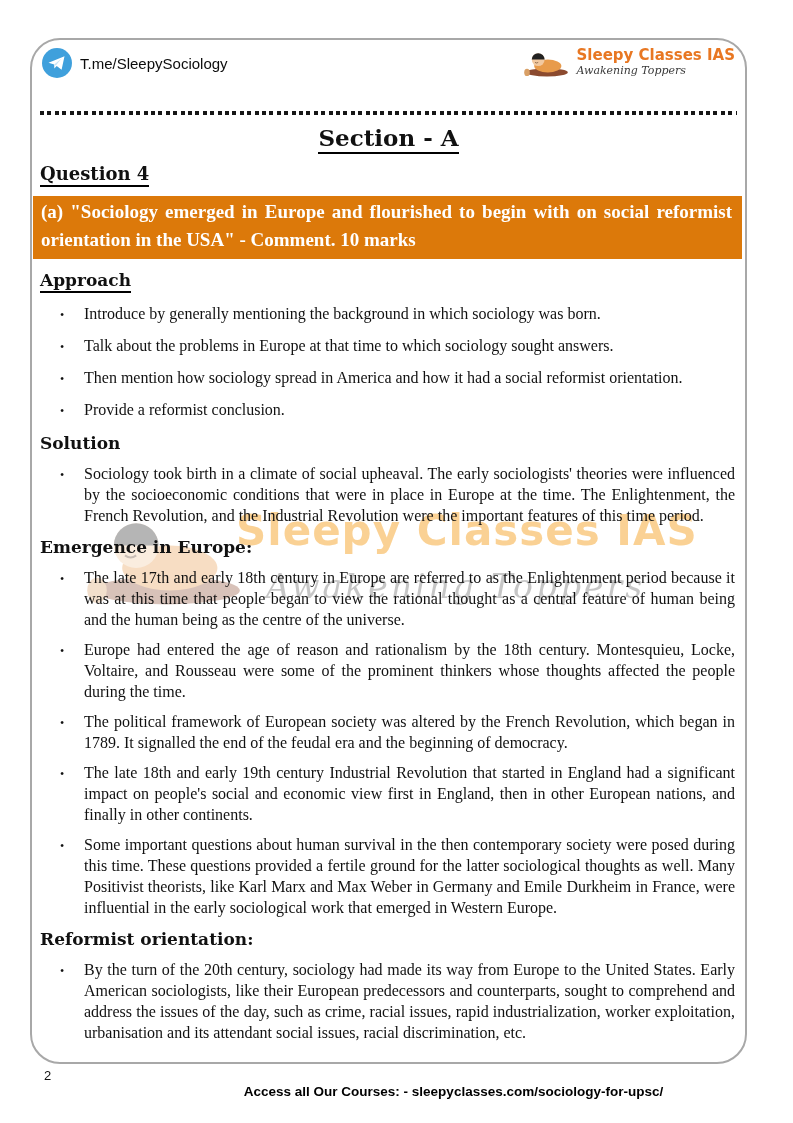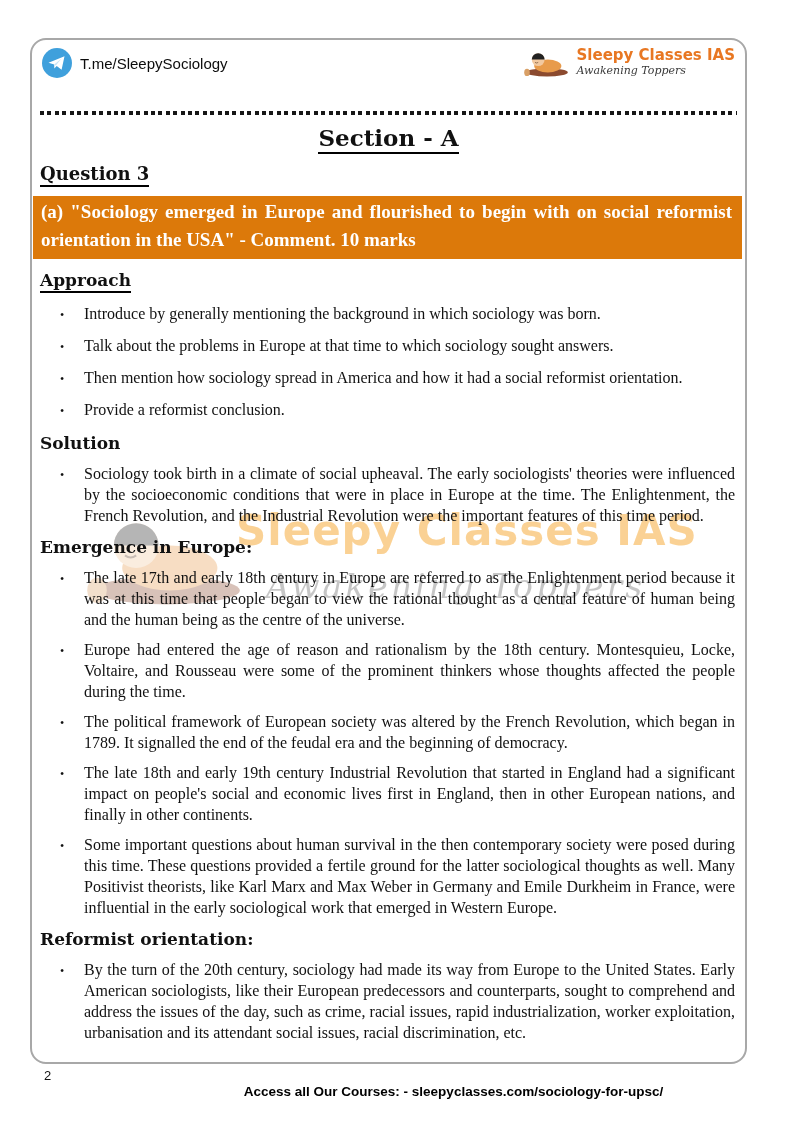--- a/index.html
+++ b/index.html
@@ -9,21 +9,21 @@
   }
   
   .wm-layer{position:absolute;inset:0;z-index:0;}
   .wm-logo{position:absolute;top:498px;left:82px;opacity:.33;}
   .wm-title{position:absolute;top:506px;left:236px;font-family:"DejaVu Sans",sans-serif;
     font-weight:bold;font-size:42px;letter-spacing:1px;color:#F6A52C;opacity:.5;white-space:nowrap;}
   .wm-tag{position:absolute;top:567px;left:266px;font-family:"DejaVu Serif",serif;font-style:italic;
     font-size:33px;letter-spacing:3px;color:#8f8f8f;opacity:.5;white-space:nowrap;}
   
   .page{position:absolute;left:30px;top:38px;width:717px;height:1026px;box-sizing:border-box;
-    border:2px solid #a8a8a8;border-radius:16px;padding:4px 0 0 0;overflow:hidden;z-index:1;}
+    border:2px solid #a8a8a8;border-radius:30px;padding:4px 0 0 0;overflow:hidden;z-index:1;}
   
   .header{display:flex;justify-content:space-between;align-items:flex-start;padding:4px 10px 0 10px;height:46px;}
   .tg{display:flex;align-items:center;gap:8px;font-family:"Liberation Sans",sans-serif;font-size:15px;color:#0c0c0c;}
   .logo{display:flex;align-items:center;gap:6px;margin-top:-2px;}
   .logo-name{font-family:"DejaVu Sans",sans-serif;font-weight:bold;font-size:15px;color:#E87722;line-height:17px;}
   .logo-tag{font-family:"DejaVu Serif",serif;font-style:italic;font-size:11px;color:#3a3a3a;}
   
   .doc-title{text-align:center;font-family:"DejaVu Serif",serif;font-weight:bold;font-size:20px;margin-top:8px;}
   .dotted{height:4px;margin:17px 8px 9px 8px;
     background:repeating-linear-gradient(90deg,#161616 0 4px,transparent 4px 7.4px);}
@@ -84,21 +84,21 @@
         <div class="logo-tag">Awakening Toppers</div>
       </div>
     </div>
   </div>
 
 
   <div class="dotted"></div>
 
   <div class="section-head"><span class="u">Section - A</span></div>
 
-  <div class="q-head"><span class="u">Question 3</span></div>
+  <div class="q-head"><span class="u">Question 4</span></div>
 
   <div class="q-box">(a) "Sociology emerged in Europe and flourished to begin with on social reformist orientation in the USA" - Comment. 10 marks</div>
 
   <div class="subhead"><span class="u">Approach</span></div>
 
   <div class="bullets">
     <div class="b">
         <span class="dot">•</span>
         <span class="txt">Introduce by generally mentioning the background in which sociology was born.</span>
       </div>
@@ -135,21 +135,21 @@
     <div class="b">
         <span class="dot">•</span>
         <span class="txt">Europe had entered the age of reason and rationalism by the 18th century. Montesquieu, Locke, Voltaire, and Rousseau were some of the prominent thinkers whose thoughts affected the people during the time.</span>
       </div>
     <div class="b">
         <span class="dot">•</span>
         <span class="txt">The political framework of European society was altered by the French Revolution, which began in 1789. It signalled the end of the feudal era and the beginning of democracy.</span>
       </div>
     <div class="b">
         <span class="dot">•</span>
-        <span class="txt">The late 18th and early 19th century Industrial Revolution that started in England had a significant impact on people's social and economic lives first in England, then in other European nations, and finally in other continents.</span>
+        <span class="txt">The late 18th and early 19th century Industrial Revolution that started in England had a significant impact on people's social and economic view first in England, then in other European nations, and finally in other continents.</span>
       </div>
     <div class="b">
         <span class="dot">•</span>
         <span class="txt">Some important questions about human survival in the then contemporary society were posed during this time. These questions provided a fertile ground for the latter sociological thoughts as well. Many Positivist theorists, like Karl Marx and Max Weber in Germany and Emile Durkheim in France, were influential in the early sociological work that emerged in Western Europe.</span>
       </div>
   </div>
 
   <div class="subhead">Reformist orientation:</div>
 
   <div class="bullets">

